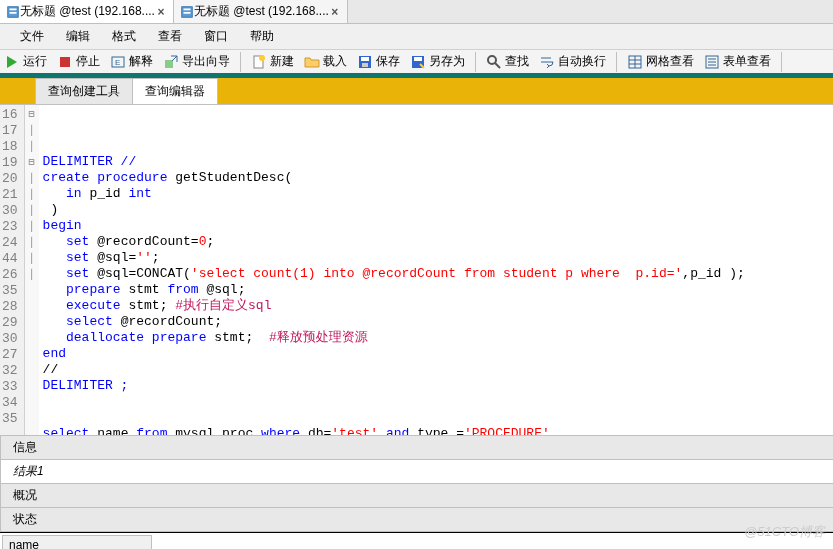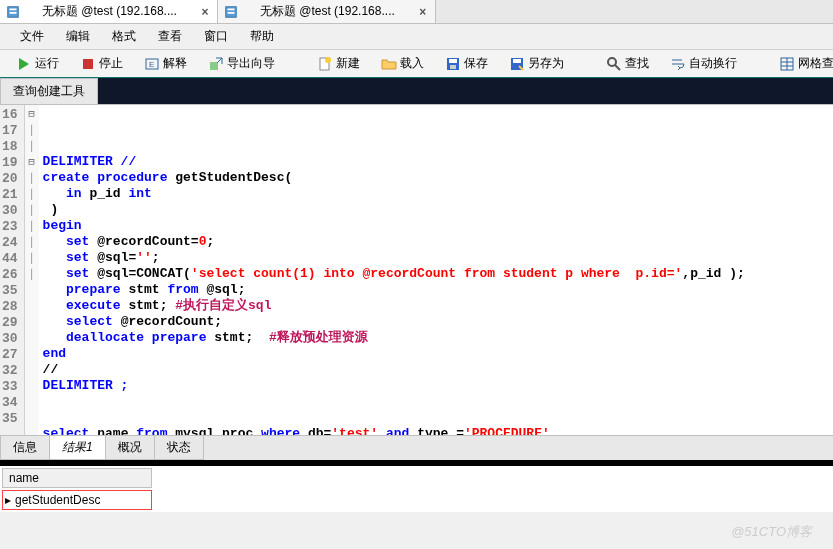--- a/index.html
+++ b/index.html
@@ -1,47 +1,47 @@
 <!DOCTYPE html>
 <html><head>
 <meta charset="utf-8">
 <style>
 * { margin: 0; padding: 0; box-sizing: border-box; }
 body { font-family: "Microsoft YaHei", SimSun, Arial, sans-serif; font-size: 12px; background: #f0f0f0; width: 833px; height: 549px; overflow: hidden; position: relative; }
 .tabs-bar { display: flex; background: #e8e8e8; border-bottom: 1px solid #c0c0c0; height: 24px; }
-.file-tab { display: flex; align-items: center; padding: 0 6px; border-right: 1px solid #c0c0c0; background: #f5f5f5; gap: 22px; cursor: default; }
+.file-tab { display: flex; align-items: center; padding: 0 6px; border-right: 1px solid #c0c0c0; background: #f5f5f5; gap: 0; cursor: default; }
 .file-tab.active { background: #fff; }
 .tab-icon { width: 14px; height: 14px; display: inline-block; }
 .tab-icon svg { width: 14px; height: 14px; }
 .close-x { width: 12px; text-align: center; color: #555; cursor: pointer; font-weight: bold; }
 .menu-bar { display: flex; background: #f0f0f0; padding: 4px 20px; gap: 22px; border-bottom: 1px solid #d0d0d0; }
 .menu-item { cursor: default; }
-.toolbar { display: flex; background: #f4f4f4; padding: 2px 12px; gap: 13px; border-bottom: 1px solid #0f766e; align-items: center; height: 28px; }
+.toolbar { display: flex; background: #f4f4f4; padding: 2px 0; gap: 2px; border-bottom: 5px solid #0f766e; align-items: center; height: 28px; }
 .tb-btn { display: flex; align-items: center; gap: 3px; padding: 2px 4px; cursor: pointer; white-space: nowrap; }
 .tb-sep { width: 1px; height: 20px; background: #c0c0c0; margin: 0 4px; }
 .tb-ico { width: 16px; height: 16px; display: inline-block; }
-.sub-tabs { display: flex; background: #0f172a; border-bottom: 1px solid #c0c0c0; }
+.sub-tabs { display: flex; background: #eab308; border-bottom: 1px solid #c0c0c0; padding-left: 35px; }
 .sub-tab { padding: 4px 12px; border: 1px solid #c0c0c0; border-bottom: none; background: #e8e8e8; margin-right: -1px; cursor: pointer; }
 .sub-tab.active { background: #fff; }
-.editor { display: flex; background: #fff; height: 330px; overflow: hidden; font-family: "Courier New", monospace; font-size: 13px; font-weight: bold; }
+.editor { display: flex; background: #fff; height: 330px; overflow: hidden; font-family: "Courier New", monospace; font-size: 13px; }
 .gutter { background: #f0f0f0; color: #808080; text-align: right; padding: 2px 6px 2px 2px; border-right: 1px solid #d0d0d0; user-select: none; line-height: 16px; }
 .fold-col { width: 14px; background: #f8f8f8; color: #808080; text-align: center; line-height: 16px; font-size: 10px; padding-top: 2px; }
 .code { padding: 17px 4px; line-height: 16px; white-space: pre; }
 .kw { color: #0000ff; }
 .str { color: #ff0000; }
 .cmt { color: #be185d; }
 .num { color: #ff0000; }
-.bottom-tabs { display: flex; background: #e8e8e8; border-top: 1px solid #c0c0c0; border-bottom: 6px solid #000000; }
+.bottom-tabs { display: flex; background: #e8e8e8; border-top: 1px solid #c0c0c0; border-bottom: 1px solid #000000; flex-direction: column; }
 .bottom-tab { padding: 3px 12px; border: 1px solid #c0c0c0; border-top: none; background: #e8e8e8; margin-right: -1px; cursor: pointer; }
 .bottom-tab.active { background: #fff; font-style: italic; }
 .result-grid { background: #fff; padding: 2px; }
 .grid-header { background: #f0f0f0; border: 1px solid #c0c0c0; padding: 2px 6px; width: 150px; }
 .grid-row { display: flex; align-items: center; border: 1px solid #ff4040; width: 150px; margin-top: 2px; padding: 2px; }
 .row-marker { width: 10px; color: #000; }
-.watermark { position: absolute; right: 21px; bottom: 8px; color: #ccc; font-size: 13px; font-style: italic; }
+.watermark { position: absolute; right: 8px; bottom: 8px; color: #ccc; font-size: 13px; font-style: italic; }
 </style>
 </head>
 <body>
 
 <div class="tabs-bar">
   <div class="file-tab active">
     <span class="tab-icon"><svg viewBox="0 0 16 16">
           <rect x="2" y="2" width="12" height="12" fill="#5b9bd5" stroke="#2e6da4"></rect>
           <rect x="4" y="4" width="8" height="2" fill="#fff"></rect>
           <rect x="4" y="8" width="8" height="2" fill="#fff"></rect>
@@ -158,20 +158,21 @@
           <line x1="4" y1="8" x2="12" y2="8" stroke="#369"></line>
           <line x1="4" y1="11" x2="12" y2="11" stroke="#369"></line>
         </svg></span>
       <span>表单查看</span>
     </div>
   <div class="tb-sep"></div>
 </div>
 
 <div class="sub-tabs">
   <div class="sub-tab">查询创建工具</div>
+  <div class="sub-tab active">查询编辑器</div>
 </div>
 
 <div class="editor">
   <div class="gutter" id="gutter">
       <div>16</div>
       <div>17</div>
       <div>18</div>
       <div>19</div>
       <div>20</div>
       <div>21</div>

